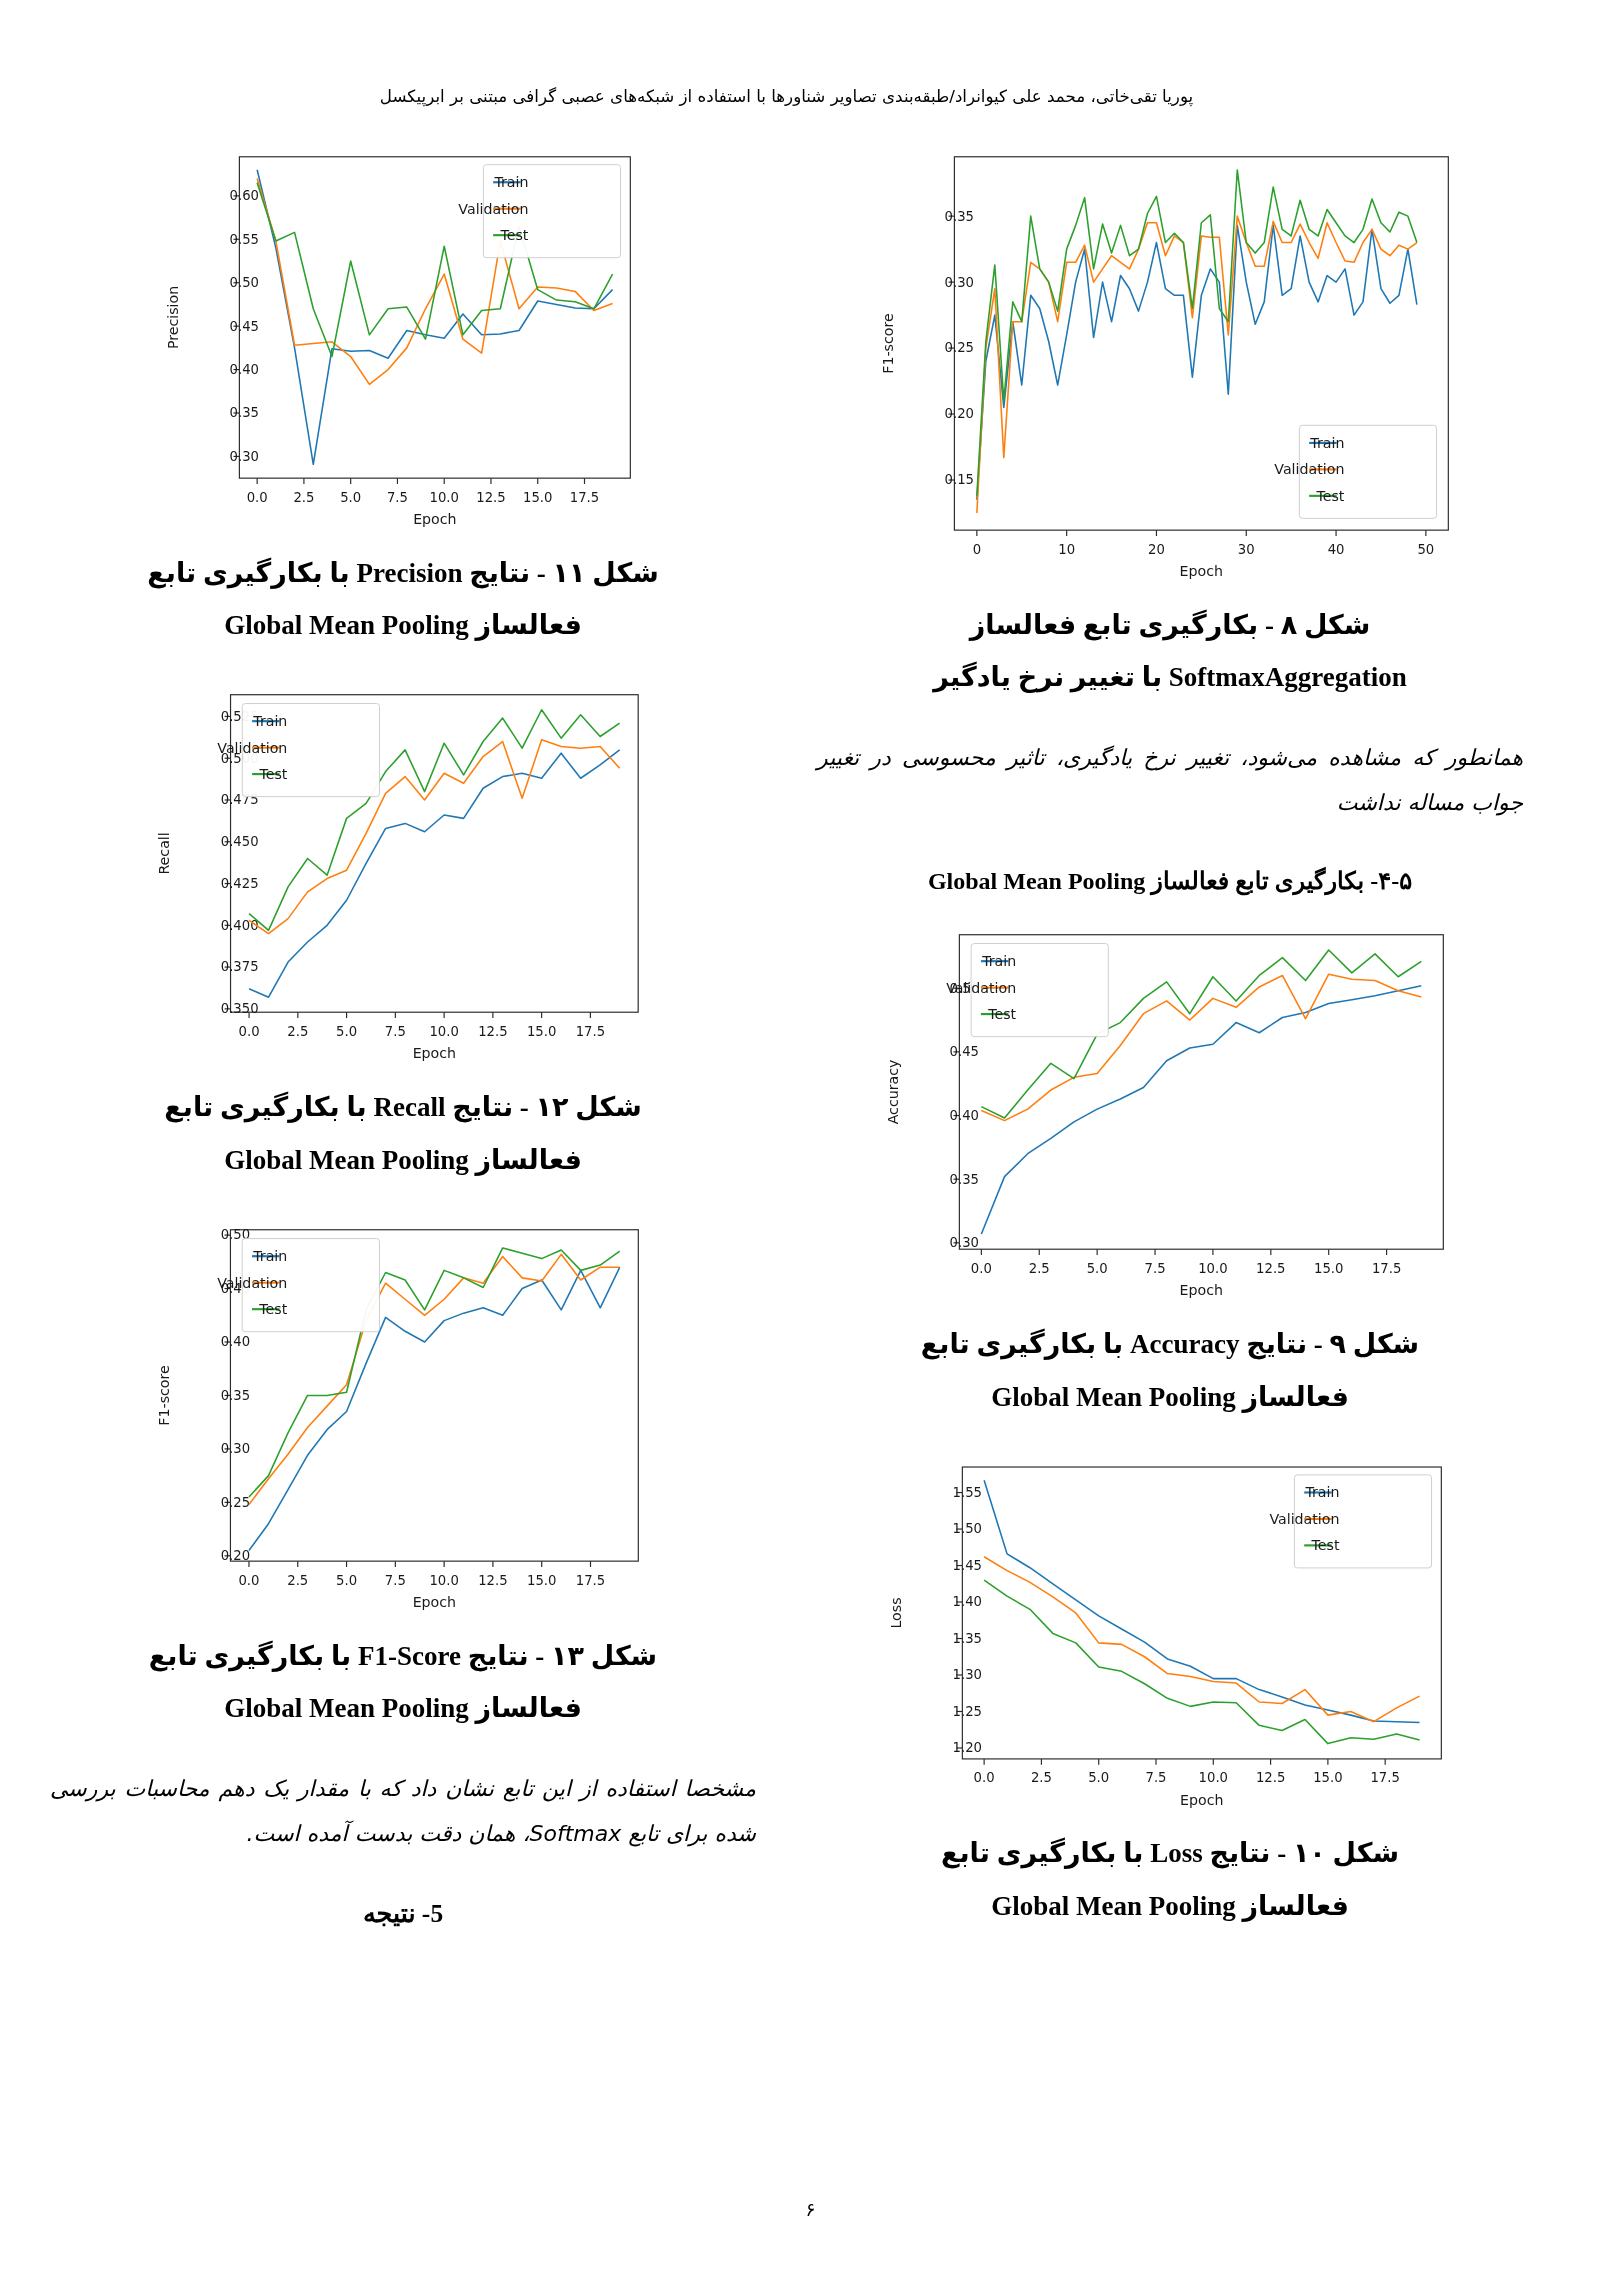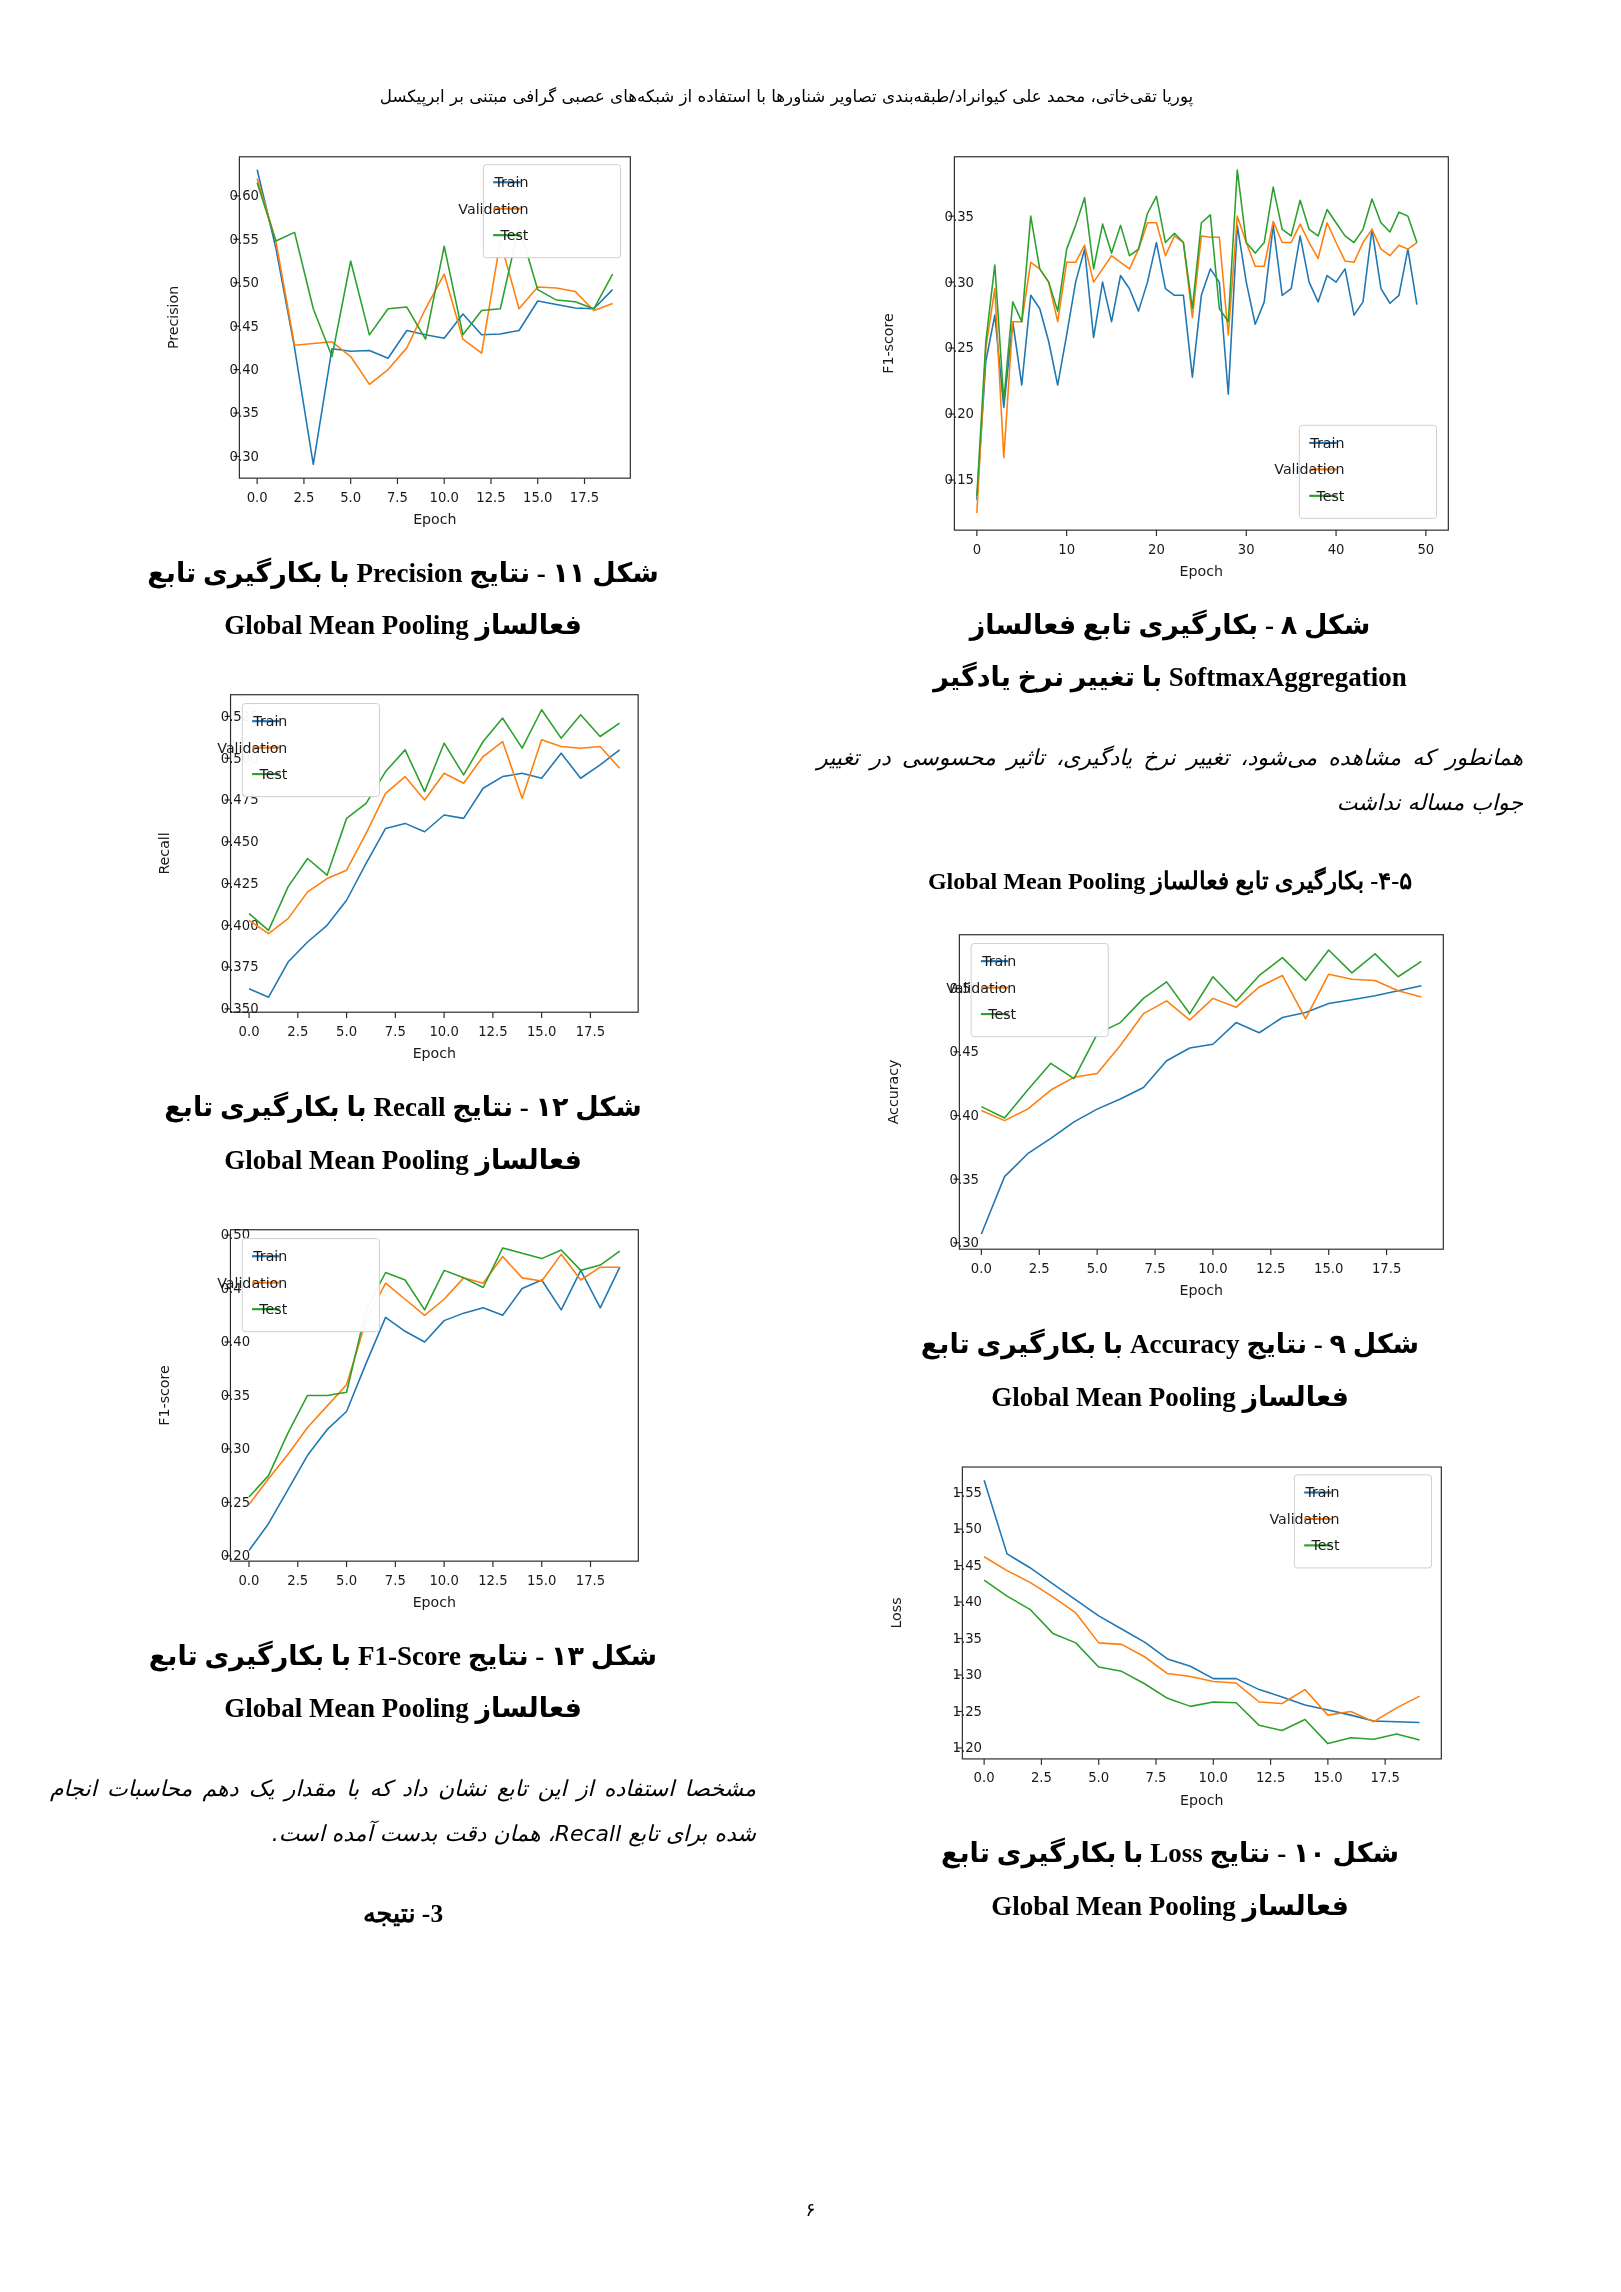--- a/index.html
+++ b/index.html
@@ -332,23 +332,23 @@
             <line x1="102" y1="41" x2="130" y2="41" stroke="#1f77b4" stroke-width="2.2"></line>
             <text x="138" y="46" font-size="14.5" fill="#1a1a1a">Train</text>
             <line x1="102" y1="68" x2="130" y2="68" stroke="#ff7f0e" stroke-width="2.2"></line>
             <text x="138" y="73" font-size="14.5" fill="#1a1a1a">Validation</text>
             <line x1="102" y1="95" x2="130" y2="95" stroke="#2ca02c" stroke-width="2.2"></line>
             <text x="138" y="100" font-size="14.5" fill="#1a1a1a">Test</text>
           </svg>
         <figcaption class="caption">شکل ۱۳ - نتایج F1-Score با بکارگیری تابع  فعالساز Global Mean Pooling</figcaption>
       </figure>
 
-      <p class="para">مشخصا استفاده از این تابع نشان داد که با مقدار یک دهم محاسبات انجام شده برای تابع Recall، همان دقت بدست آمده است.</p>
-
-      <h3 class="heading" style="font-size:25.5px;">3- نتیجه</h3>
+      <p class="para">مشخصا استفاده از این تابع نشان داد که با مقدار یک دهم محاسبات بررسی شده برای تابع Softmax، همان دقت بدست آمده است.</p>
+
+      <h3 class="heading" style="font-size:25.5px;">5- نتیجه</h3>
 
     </div>
 
   </div>
 </div>
 
 <div class="pagenum">۶</div>
 
 
 </body></html>

